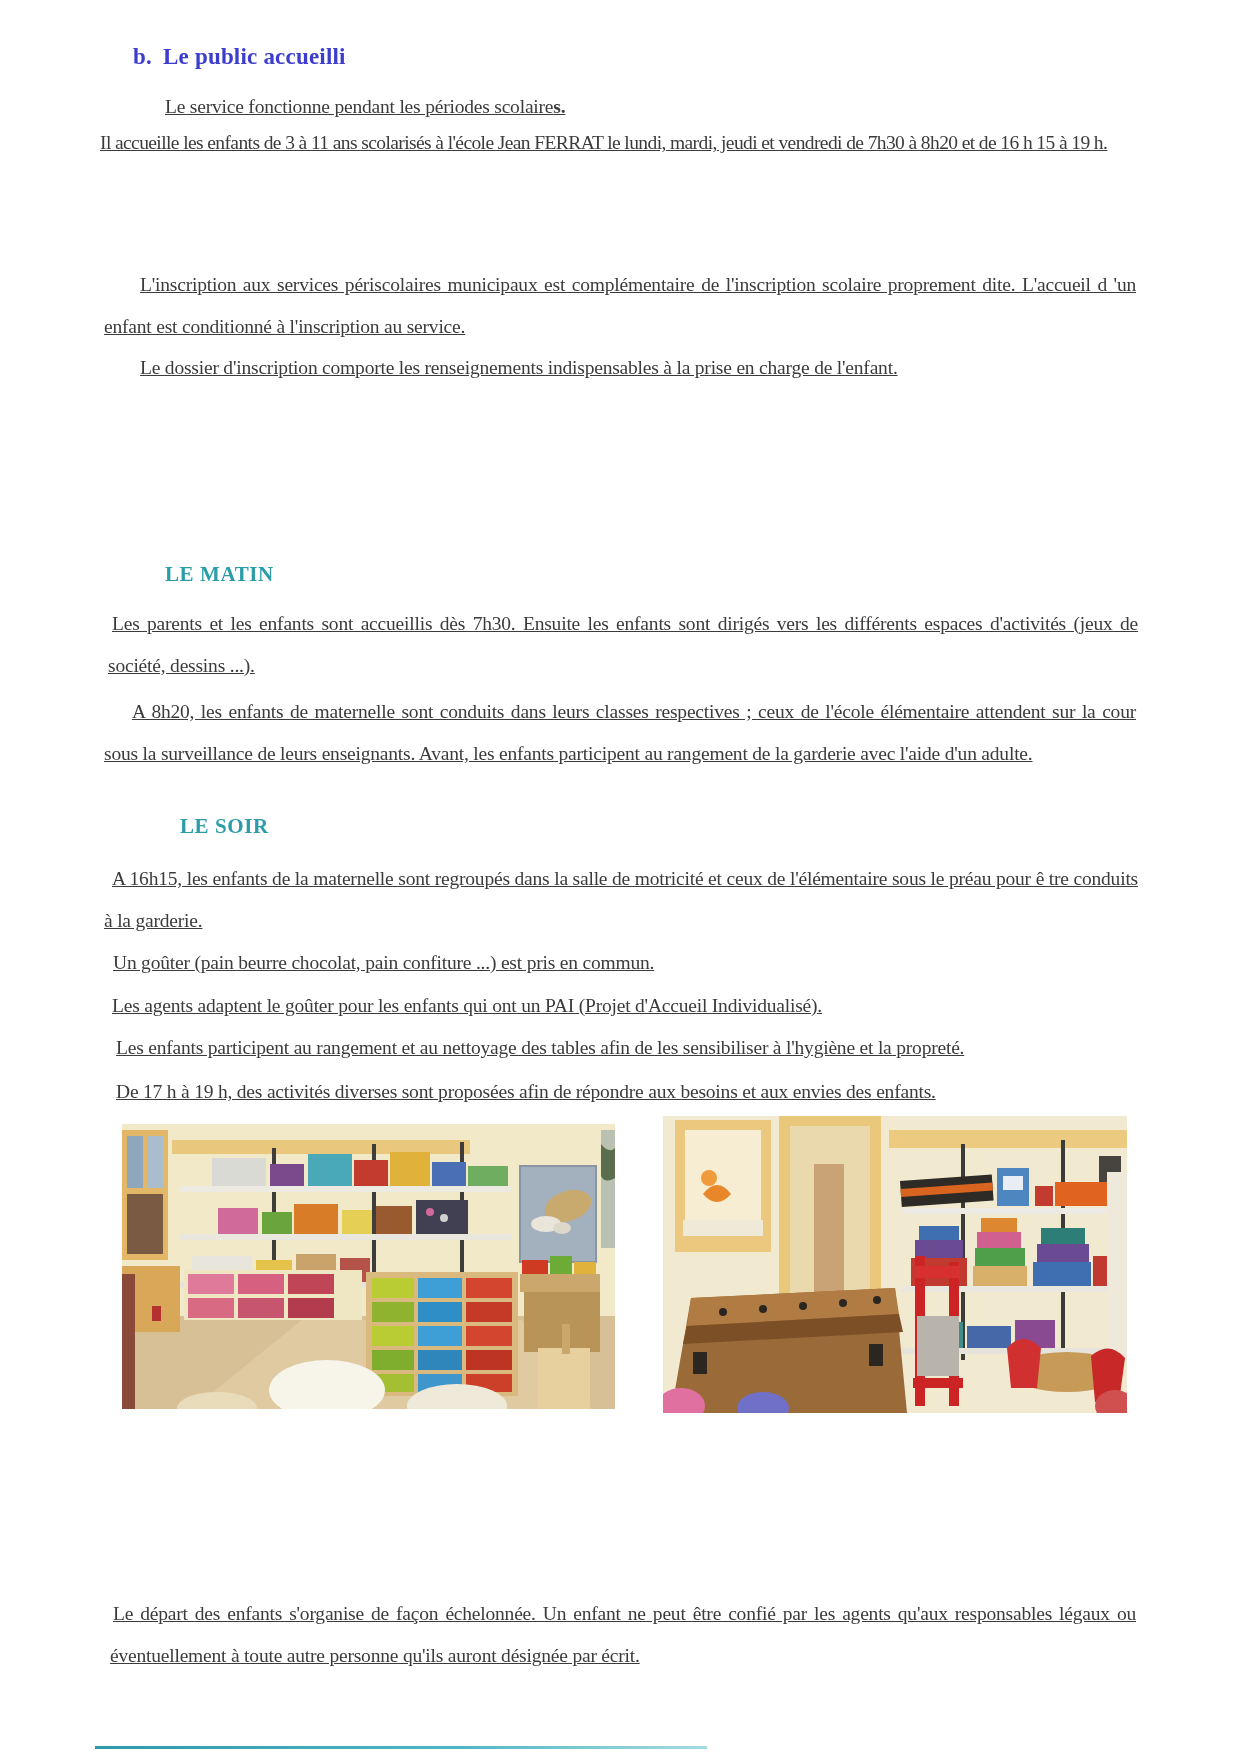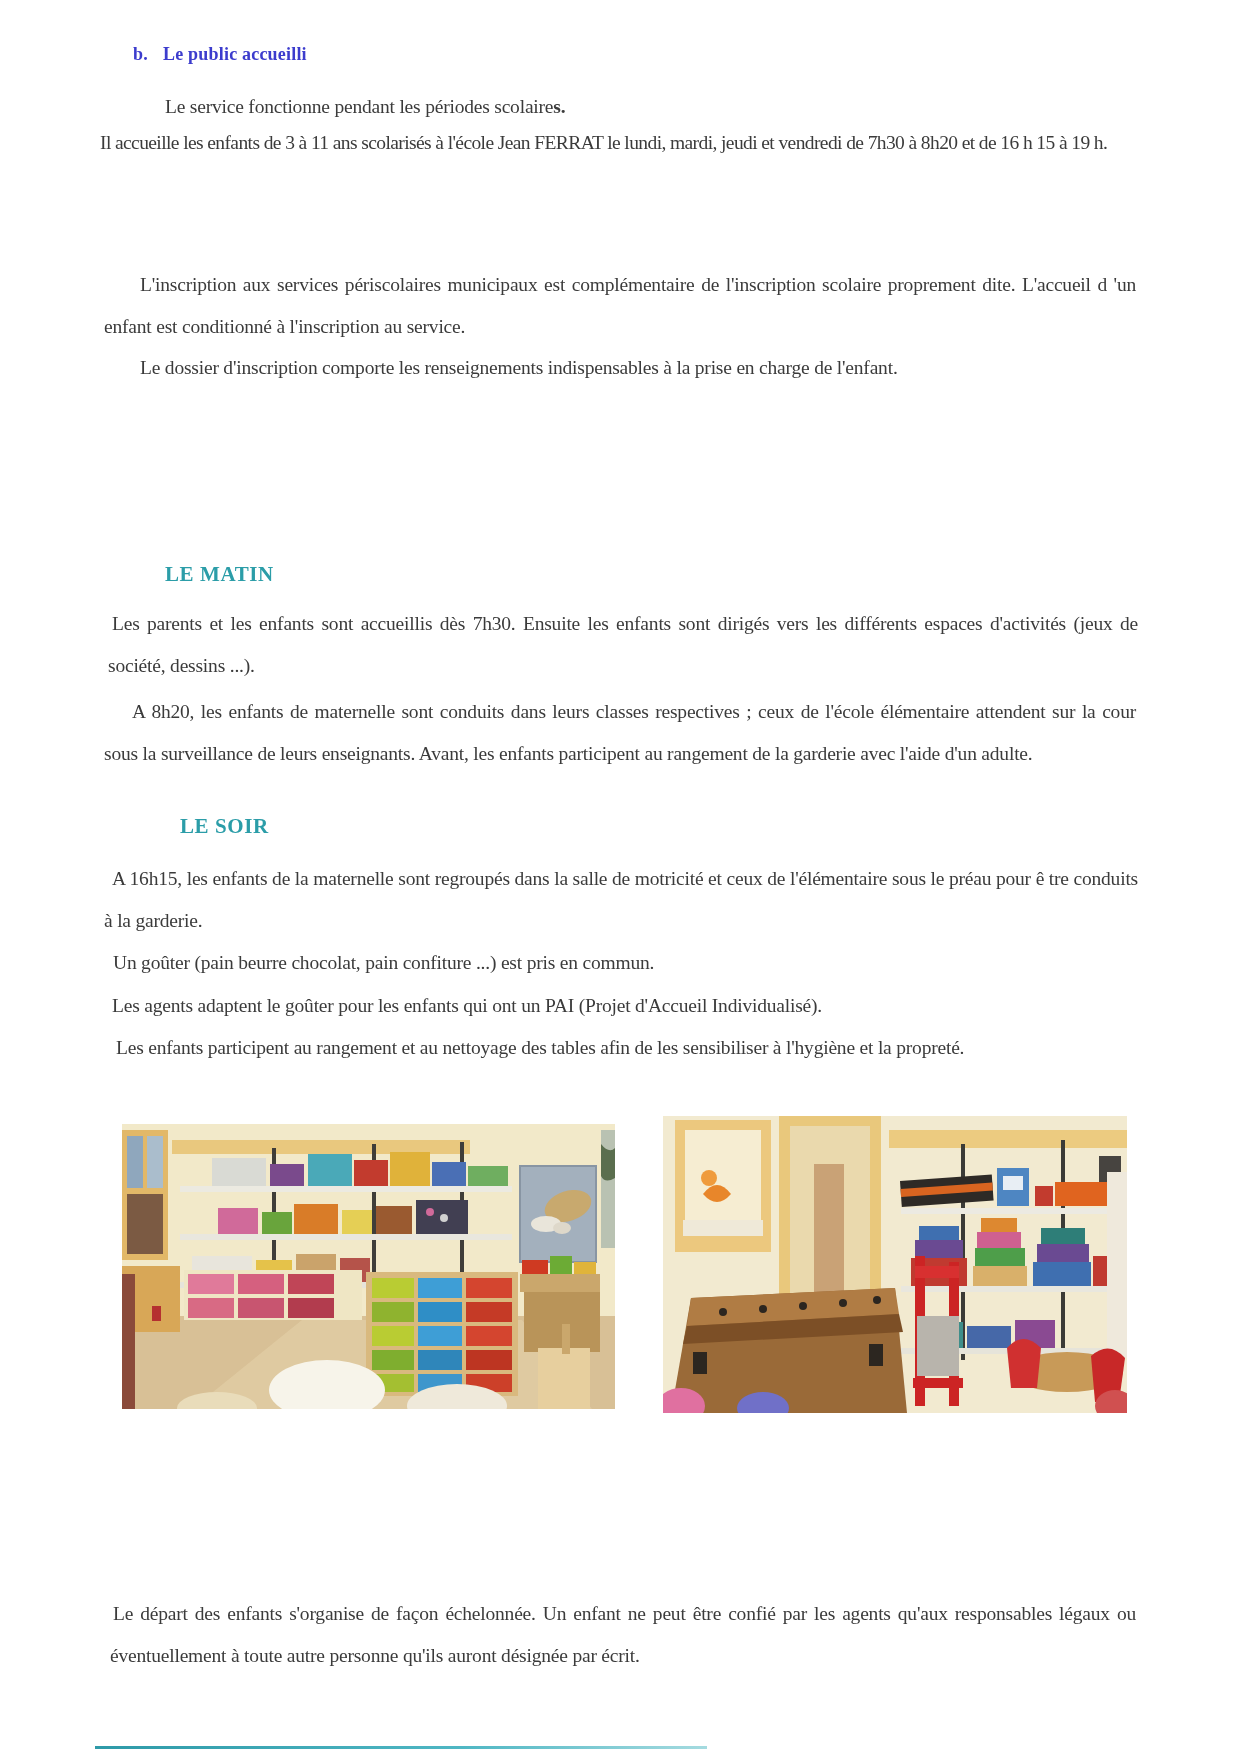--- a/index.html
+++ b/index.html
@@ -1,24 +1,24 @@
 <!DOCTYPE html>
 <html style="--page-bg: #ffffff; --heading-blue: #3c3ccd; --heading-teal: #2b9da8; --body-text: #3b3b3b; --bottom-line: #2e9aa8;"><head>
 <meta charset="utf-8">
 <style>
   html,body { margin:0; padding:0; background:#ffffff; }
   .page {
     position:relative; width:1241px; height:1755px; background:var(--page-bg,#fff);
     font-family:"Liberation Serif", serif; color:var(--body-text,#3b3b3b); overflow:hidden;
   }
   .abs { position:absolute; margin:0; }
-  .body { font-size:19.5px; line-height:42px; letter-spacing:-0.2px; }
+  .body { font-size:19.5px; line-height:42px; letter-spacing:-0.2px;text-decoration:underline; }
   .just { text-align:justify; }
   .nowrap { white-space:nowrap; }
-  .h-blue { color:var(--heading-blue,#3c3ccd); font-weight:bold; font-size:18px; letter-spacing:0.2px; }
+  .h-blue { color:var(--heading-blue,#3c3ccd); font-weight:bold; font-size:23px; letter-spacing:0.2px; }
   .h-teal { color:var(--heading-teal,#2b9da8); font-size:21px; letter-spacing:0.6px;margin-left:40px; }
   .marker { display:inline-block; width:30px; }
   .bold { font-weight:bold; }
   .photo { position:absolute; display:block; }
   .bottom-line {
     position:absolute; left:95px; top:1746px; width:612px; height:3px;
     background:linear-gradient(90deg,#2e9aa8 0%, #4fb7c4 60%, #a5dbe0 100%);
   }
 </style>
 </head>
@@ -47,20 +47,21 @@
   <h3 class="abs h-teal" style="left:140px; top:814px;">LE SOIR</h3>
 
   <p class="abs body just" style="left:104px; top:858px; width:1034px; text-indent:8px;">A 16h15, les enfants de la maternelle sont regroupés dans la salle de motricité et ceux de l'élémentaire sous le préau pour ê tre conduits à la garderie.</p>
 
   <p class="abs body nowrap" style="left:113px; top:942px;">Un goûter (pain beurre chocolat, pain confiture ...) est pris en commun.</p>
 
   <p class="abs body nowrap" style="left:112px; top:985px;">Les agents adaptent le goûter pour les enfants qui ont un PAI (Projet d'Accueil Individualisé).</p>
 
   <p class="abs body nowrap" style="left:116px; top:1027px;">Les enfants participent au rangement et au nettoyage des tables afin de les sensibiliser à l'hygiène et la propreté.</p>
 
+  <p class="abs body nowrap" style="left:116px; top:1071px;">De 17 h à 19 h, des activités diverses sont proposées afin de répondre aux besoins et aux envies des enfants.</p>
 
   <svg class="photo" style="left:122px; top:1124px;" width="493" height="285" viewBox="0 0 493 285" role="img">
     <rect width="493" height="285" fill="#f2e9c9"></rect>
     <rect y="192" width="493" height="93" fill="#d8c096"></rect>
     <path d="M70 285 L180 196 L400 196 L470 285 Z" fill="#e3cfa8" opacity="0.65"></path>
 
     <rect x="0" y="6" width="46" height="130" fill="#e2b868"></rect>
     <rect x="5" y="12" width="16" height="52" fill="#8fa7bd"></rect>
     <rect x="25" y="12" width="16" height="52" fill="#aabdcc"></rect>
     <rect x="5" y="70" width="36" height="60" fill="#7b5a43"></rect>

